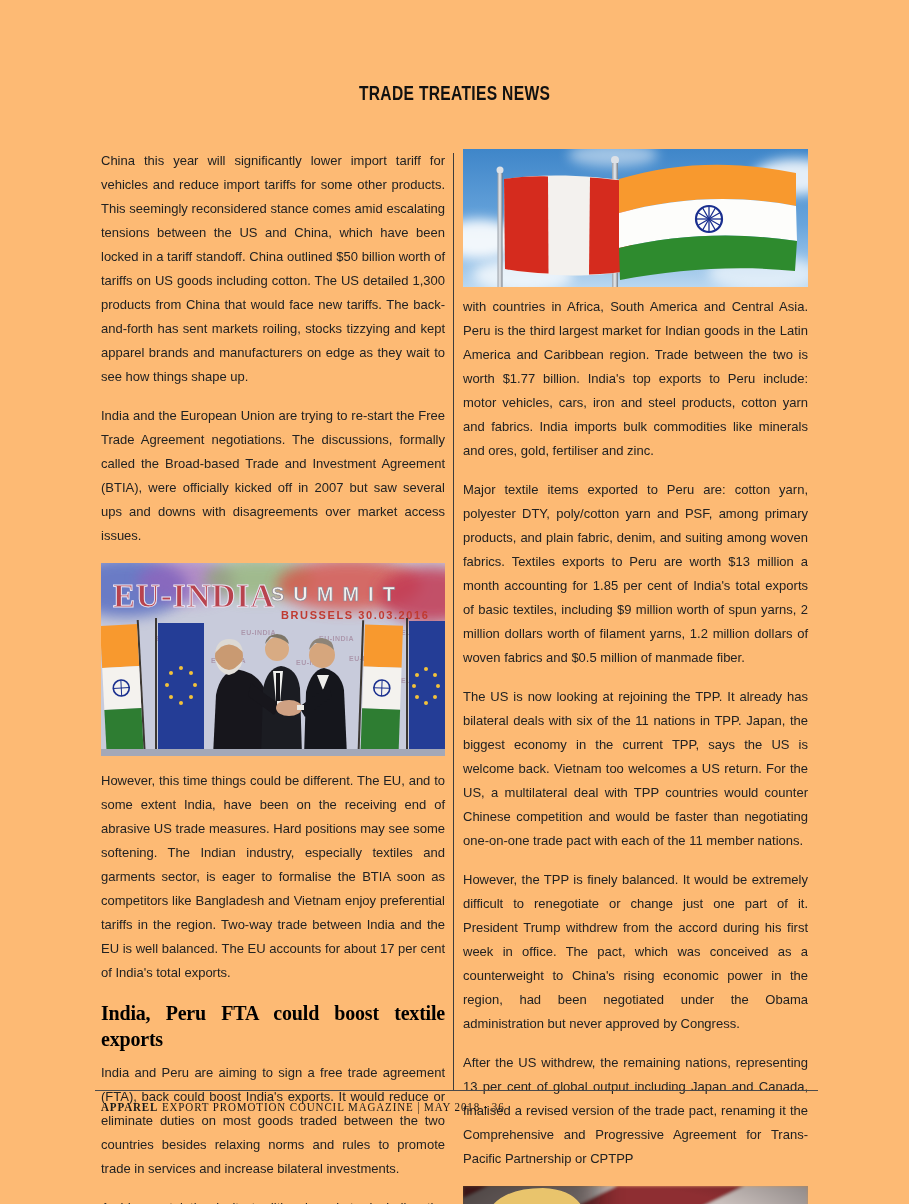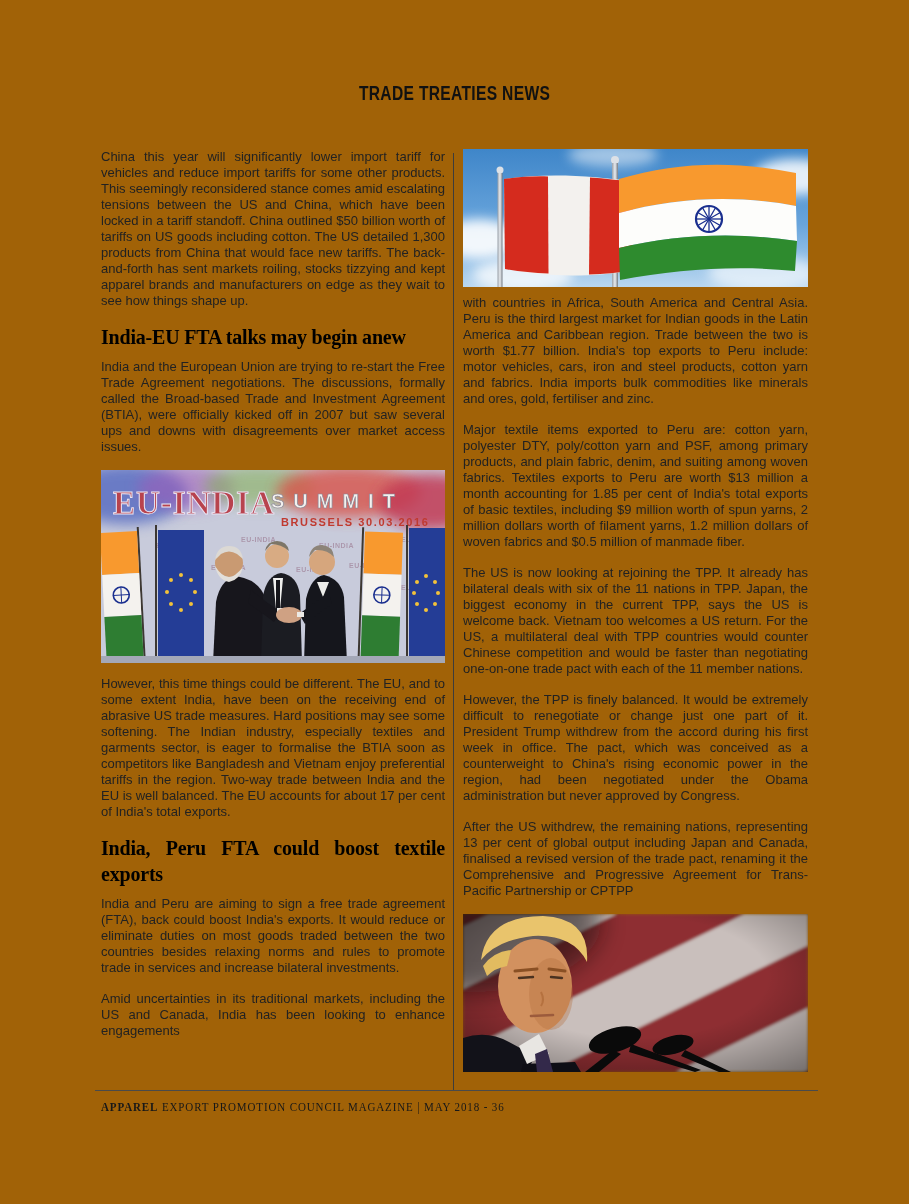--- a/index.html
+++ b/index.html
@@ -1,25 +1,25 @@
 <!DOCTYPE html>
 <html><head>
 <meta charset="utf-8">
 <style>
   html,body{margin:0;padding:0;background:#ffffff;}
-  .page{position:relative;width:909px;height:1204px;background:#a16207;overflow:hidden;
+  .page{position:relative;width:909px;height:1204px;background:#fdba74;overflow:hidden;
         font-family:"Liberation Sans",sans-serif;color:#1f1f1f;}
   .masthead{position:absolute;top:82px;left:0;width:909px;text-align:center;}
   .masthead span{display:inline-block;font-weight:700;font-size:19.5px;letter-spacing:.4px;
         color:#111;transform:scaleX(.8);transform-origin:center;}
   .col{position:absolute;}
   .col-left{left:101px;top:149px;width:344px;}
   .col-right{left:463px;top:149px;width:345px;}
   .divider{position:absolute;left:453px;top:153px;width:1px;height:937px;background:#3c3c3c;}
-  p.body{margin:0 0 15px 0;font-size:13px;line-height:16px;text-align:justify;color:#222;}
+  p.body{margin:0 0 15px 0;font-size:13px;line-height:24px;text-align:justify;color:#222;}
   h2.headline{margin:2px 0 9px 0;font-family:"Liberation Serif",serif;font-weight:700;
         font-size:20px;line-height:26px;color:#000;text-align:justify;letter-spacing:-.2px;}
   figure{margin:0 8px 13px 0;}
   figure svg{display:block;}
   .footer-rule{position:absolute;left:95px;top:1090px;width:723px;height:1px;background:#4a4a4a;}
   .footer{position:absolute;left:101px;top:1100px;font-family:"Liberation Serif",serif;
         font-size:12.5px;letter-spacing:1px;color:#181818;white-space:nowrap;
         transform:scaleX(.88);transform-origin:left center;}
   .footer .brand{font-weight:700;}
   .wall-logo{font-size:7px;font-weight:700;letter-spacing:.5px;opacity:.45;}
@@ -31,21 +31,20 @@
 
   <div class="masthead">
     <span>TRADE TREATIES NEWS</span>
   </div>
 
   <div class="divider"></div>
 
   <div class="col col-left">
     <p class="body">China this year will significantly lower import tariff for vehicles and reduce import tariffs for some other products. This seemingly reconsidered stance comes amid escalating tensions between the US and China, which have been locked in a tariff standoff. China outlined $50 billion worth of tariffs on US goods including cotton. The US detailed 1,300 products from China that would face new tariffs. The back-and-forth has sent markets roiling, stocks tizzying and kept apparel brands and manufacturers on edge as they wait to see how things shape up.</p>
 
-    <h2 class="headline">India-EU FTA talks may begin anew</h2>
     <p class="body">India and the European Union are trying to re-start the Free Trade Agreement negotiations. The discussions, formally called the Broad-based Trade and Investment Agreement (BTIA), were officially kicked off in 2007 but saw several ups and downs with disagreements over market access issues.</p>
 
     <figure>
       <svg width="344" height="193" viewBox="0 0 344 193" xmlns="http://www.w3.org/2000/svg">
         <defs>
           <filter id="blurA" x="-40%" y="-40%" width="180%" height="180%">
               <feGaussianBlur stdDeviation="7"></feGaussianBlur>
             </filter>
         </defs>
         <rect width="344" height="193" fill="#c8cbdb"></rect>

